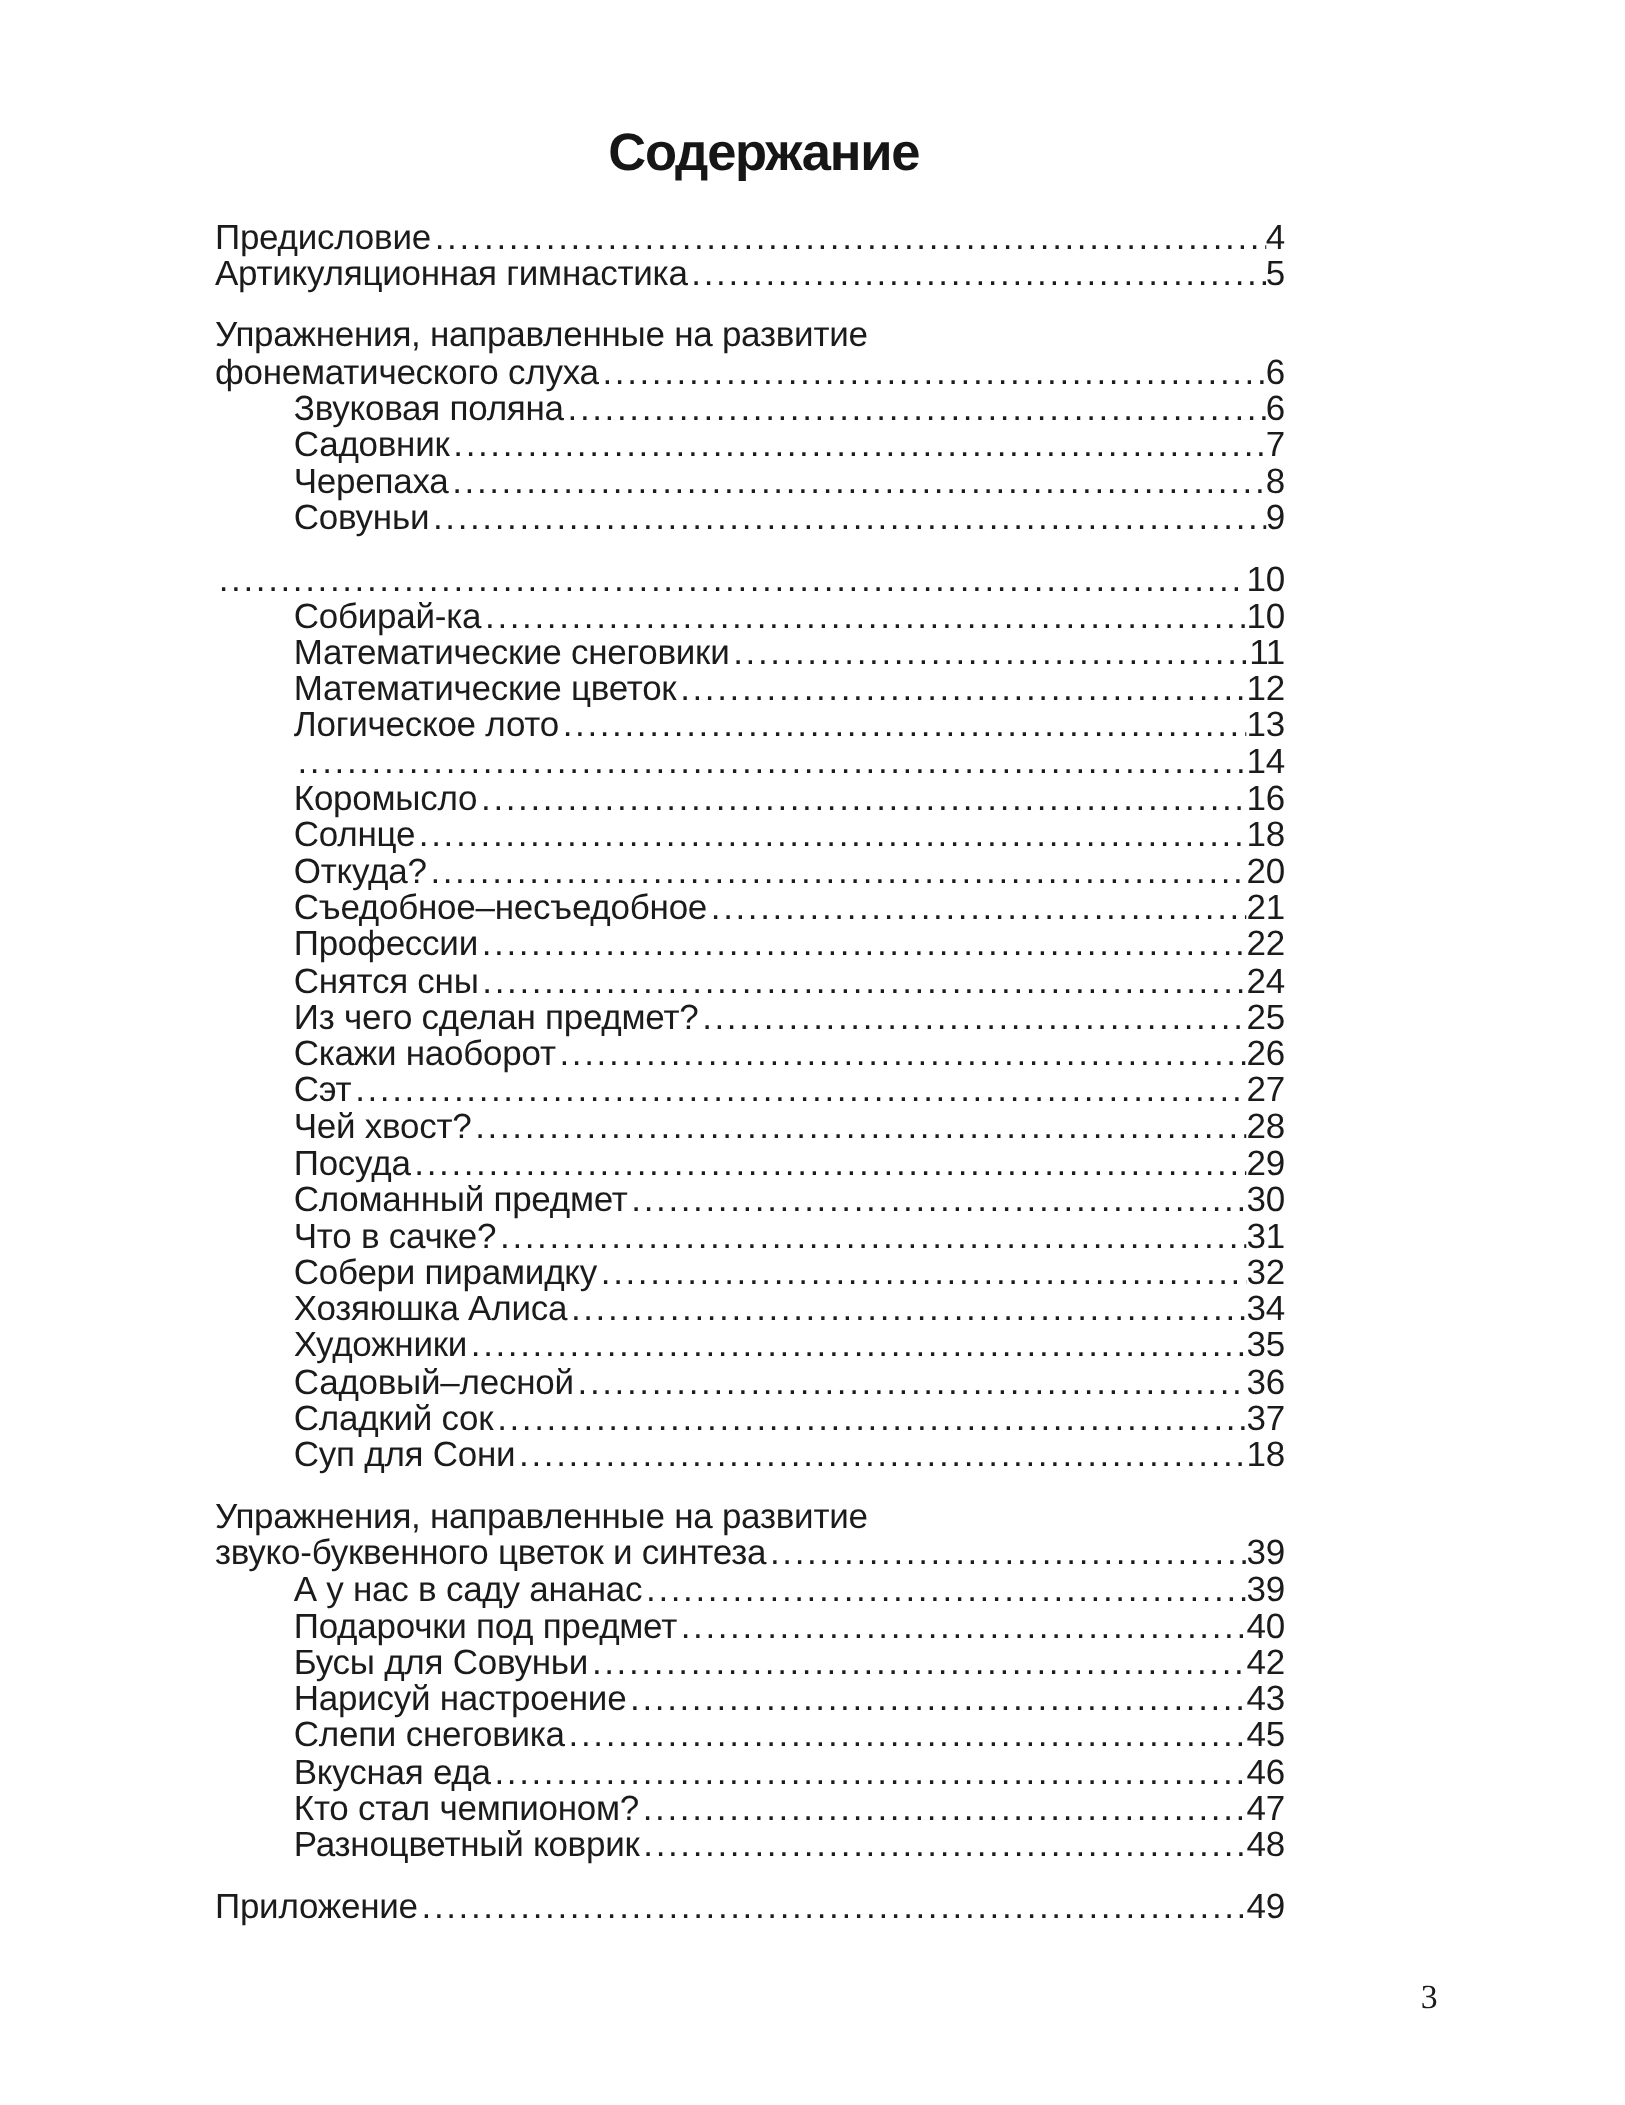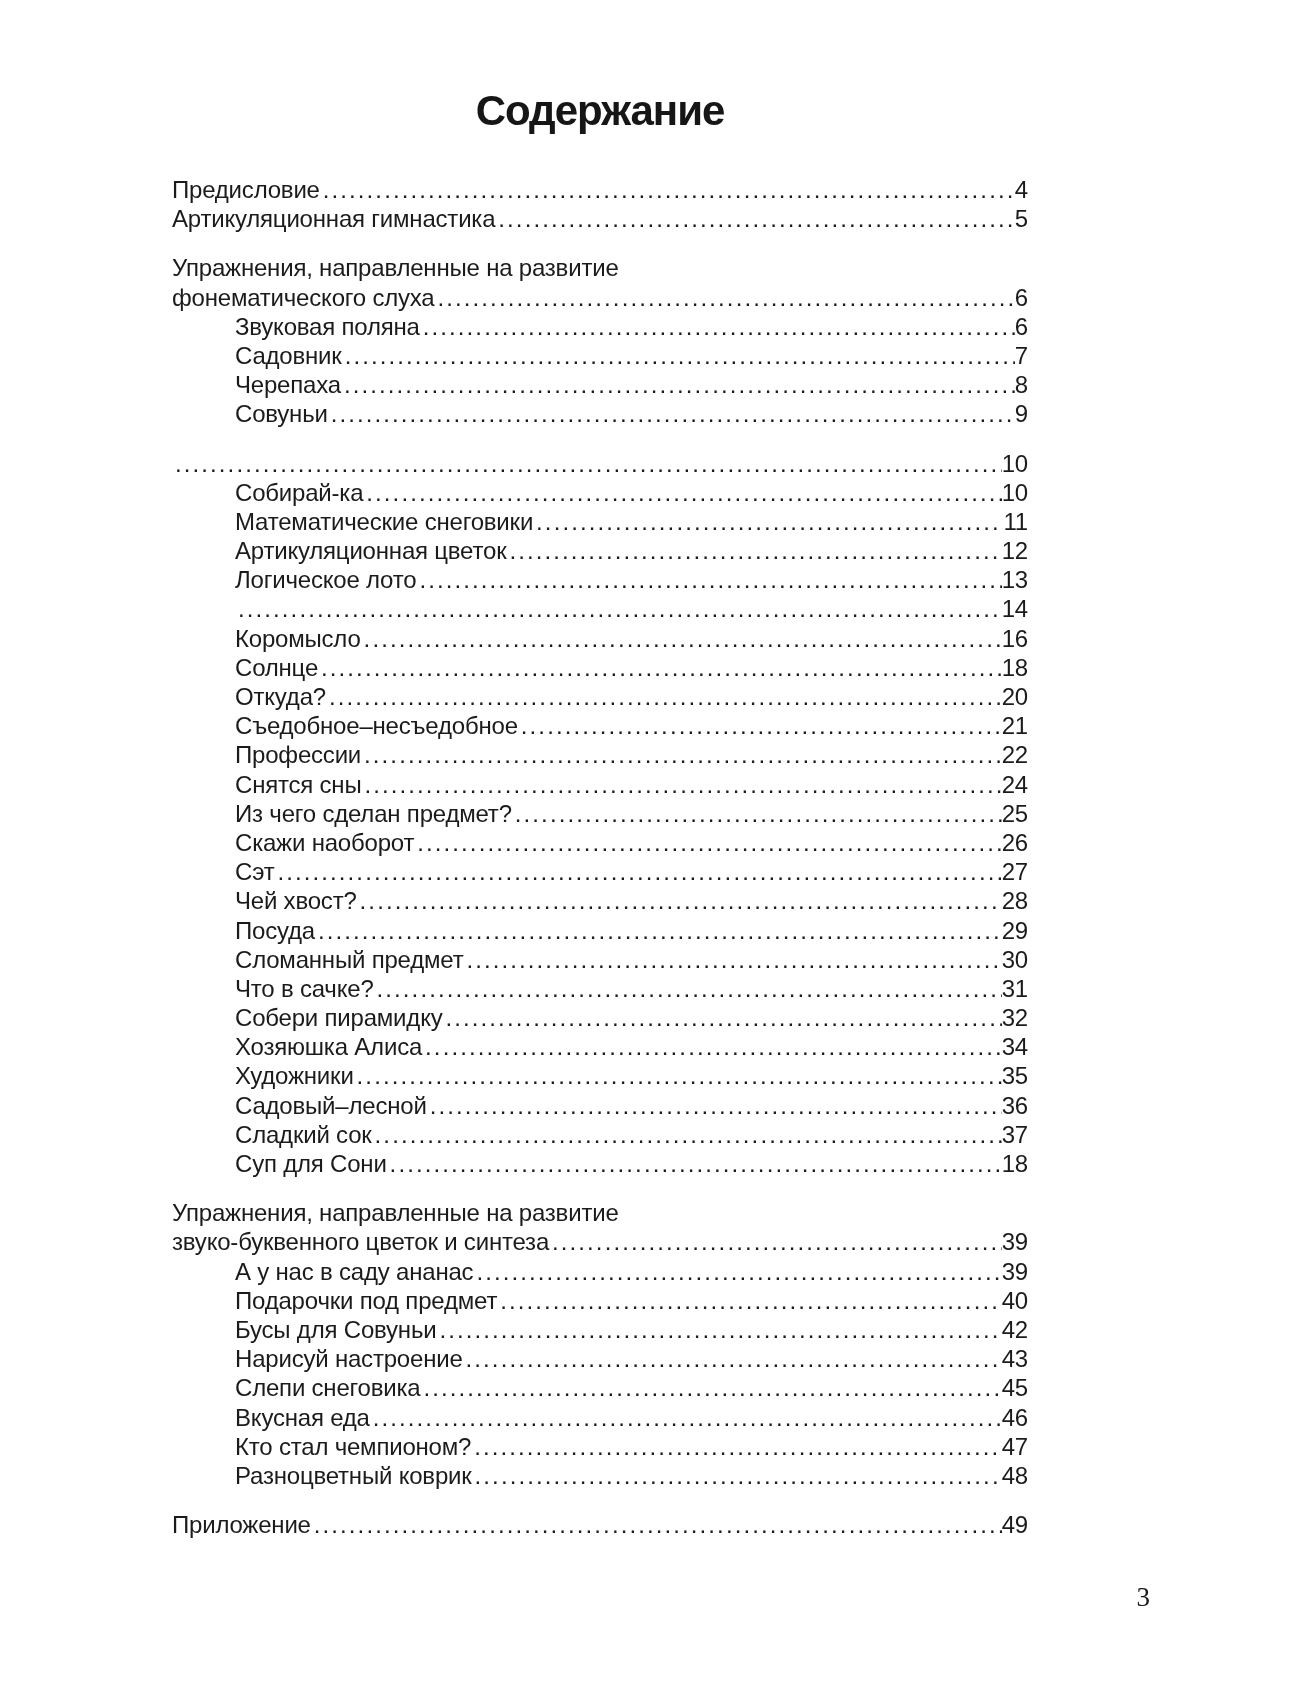--- a/index.html
+++ b/index.html
@@ -18,40 +18,40 @@
   .page {
     position: absolute;
     inset: 0;
     background: #ffffff;
   }
   .toc-title {
     position: absolute;
     top: 90px;
     left: 172px;
     width: 856px;
-    margin: 0;
+    margin: 11px;
     text-align: center;
     font-size: 42px;
     font-weight: bold;
     letter-spacing: -1px;
     line-height: 1;
     color: #161616;
   }
   .toc {
     position: absolute;
     top: 175px;
     left: 172px;
     width: 856px;
   }
   .row {
     display: flex;
     align-items: center;
     height: 29.2px;
     line-height: 29.2px;
-    font-size: 24px;
+    font-size: 28px;
     letter-spacing: -0.2px;
     white-space: nowrap;
   }
   .row.section { margin-top: 20px; }
   .row.lvl1 { padding-left: 63px; }
   .row .label { flex: 0 0 auto; }
   .row .dots {
     flex: 1 1 auto;
     overflow: hidden;
     white-space: nowrap;
@@ -128,21 +128,21 @@
     <span class="label">Собирай-ка</span>
     <span class="dots"></span>
     <span class="pnum">10</span>
   </div>
       <div class="row lvl1">
     <span class="label">Математические снеговики</span>
     <span class="dots"></span>
     <span class="pnum">11</span>
   </div>
       <div class="row lvl1">
-    <span class="label">Артикуляционная цветок</span>
+    <span class="label">Математические цветок</span>
     <span class="dots"></span>
     <span class="pnum">12</span>
   </div>
       <div class="row lvl1">
     <span class="label">Логическое лото</span>
     <span class="dots"></span>
     <span class="pnum">13</span>
   </div>
       <div class="row lvl1">
     <span class="dots"></span>

